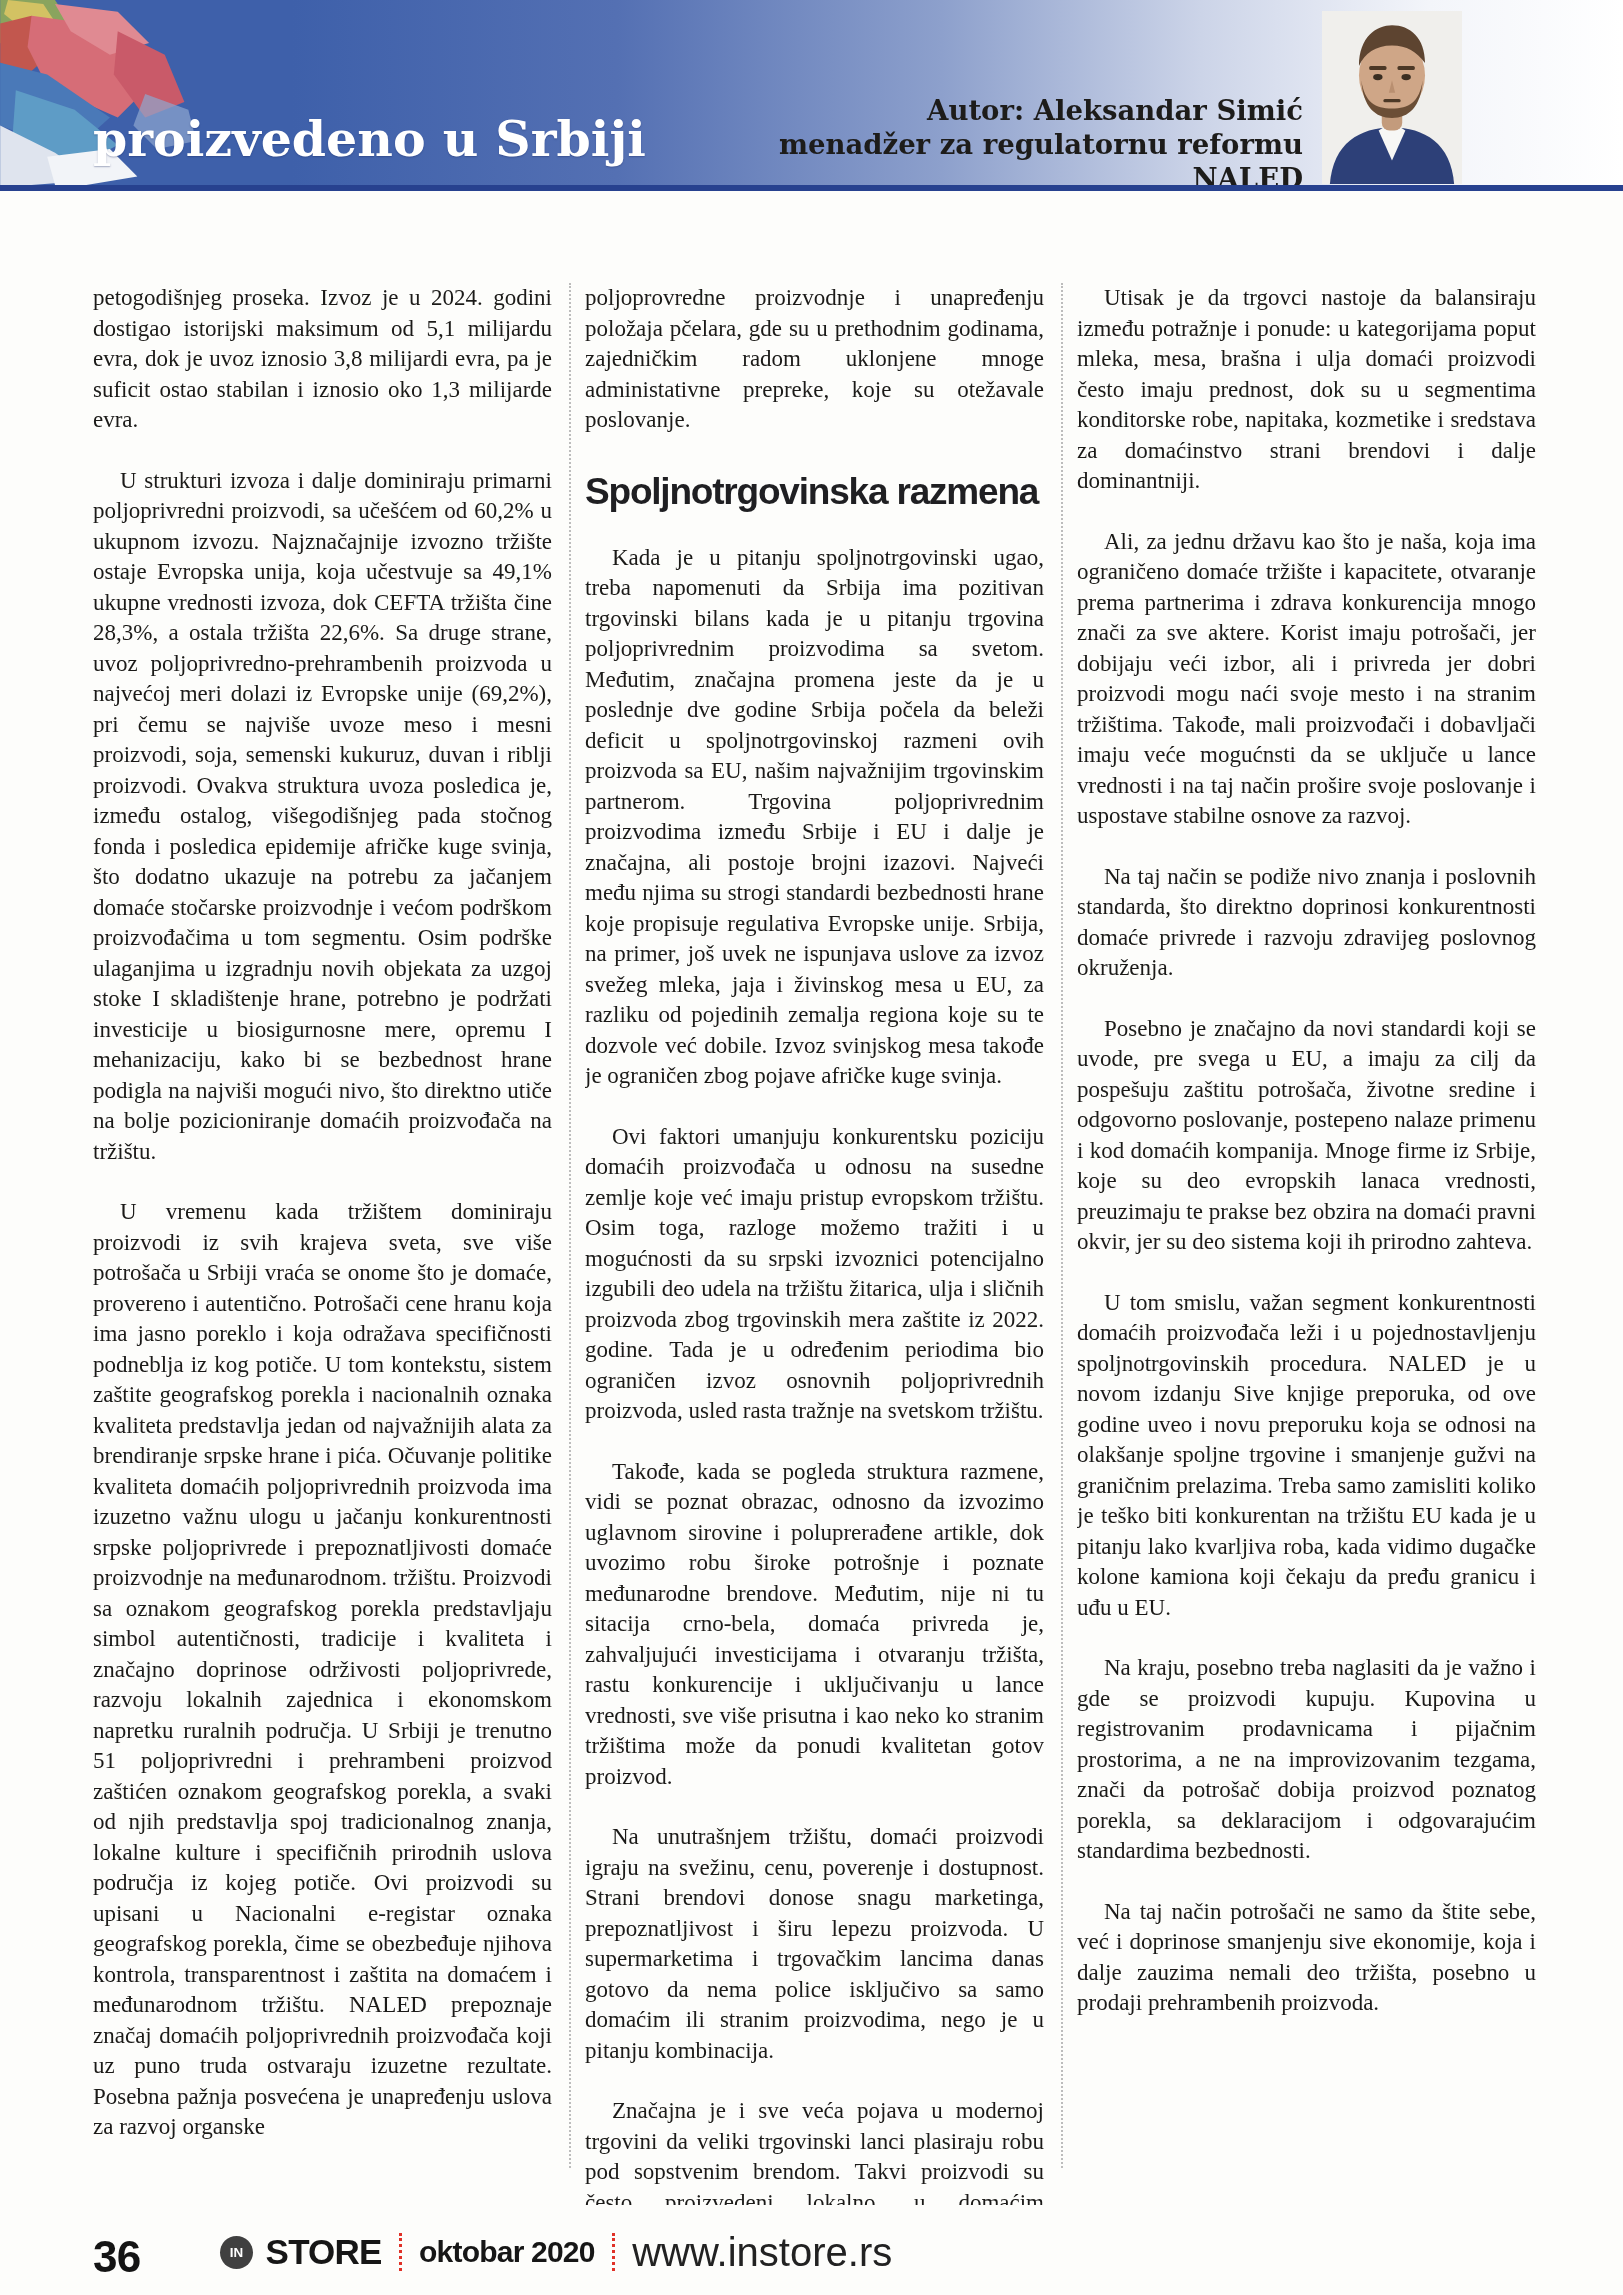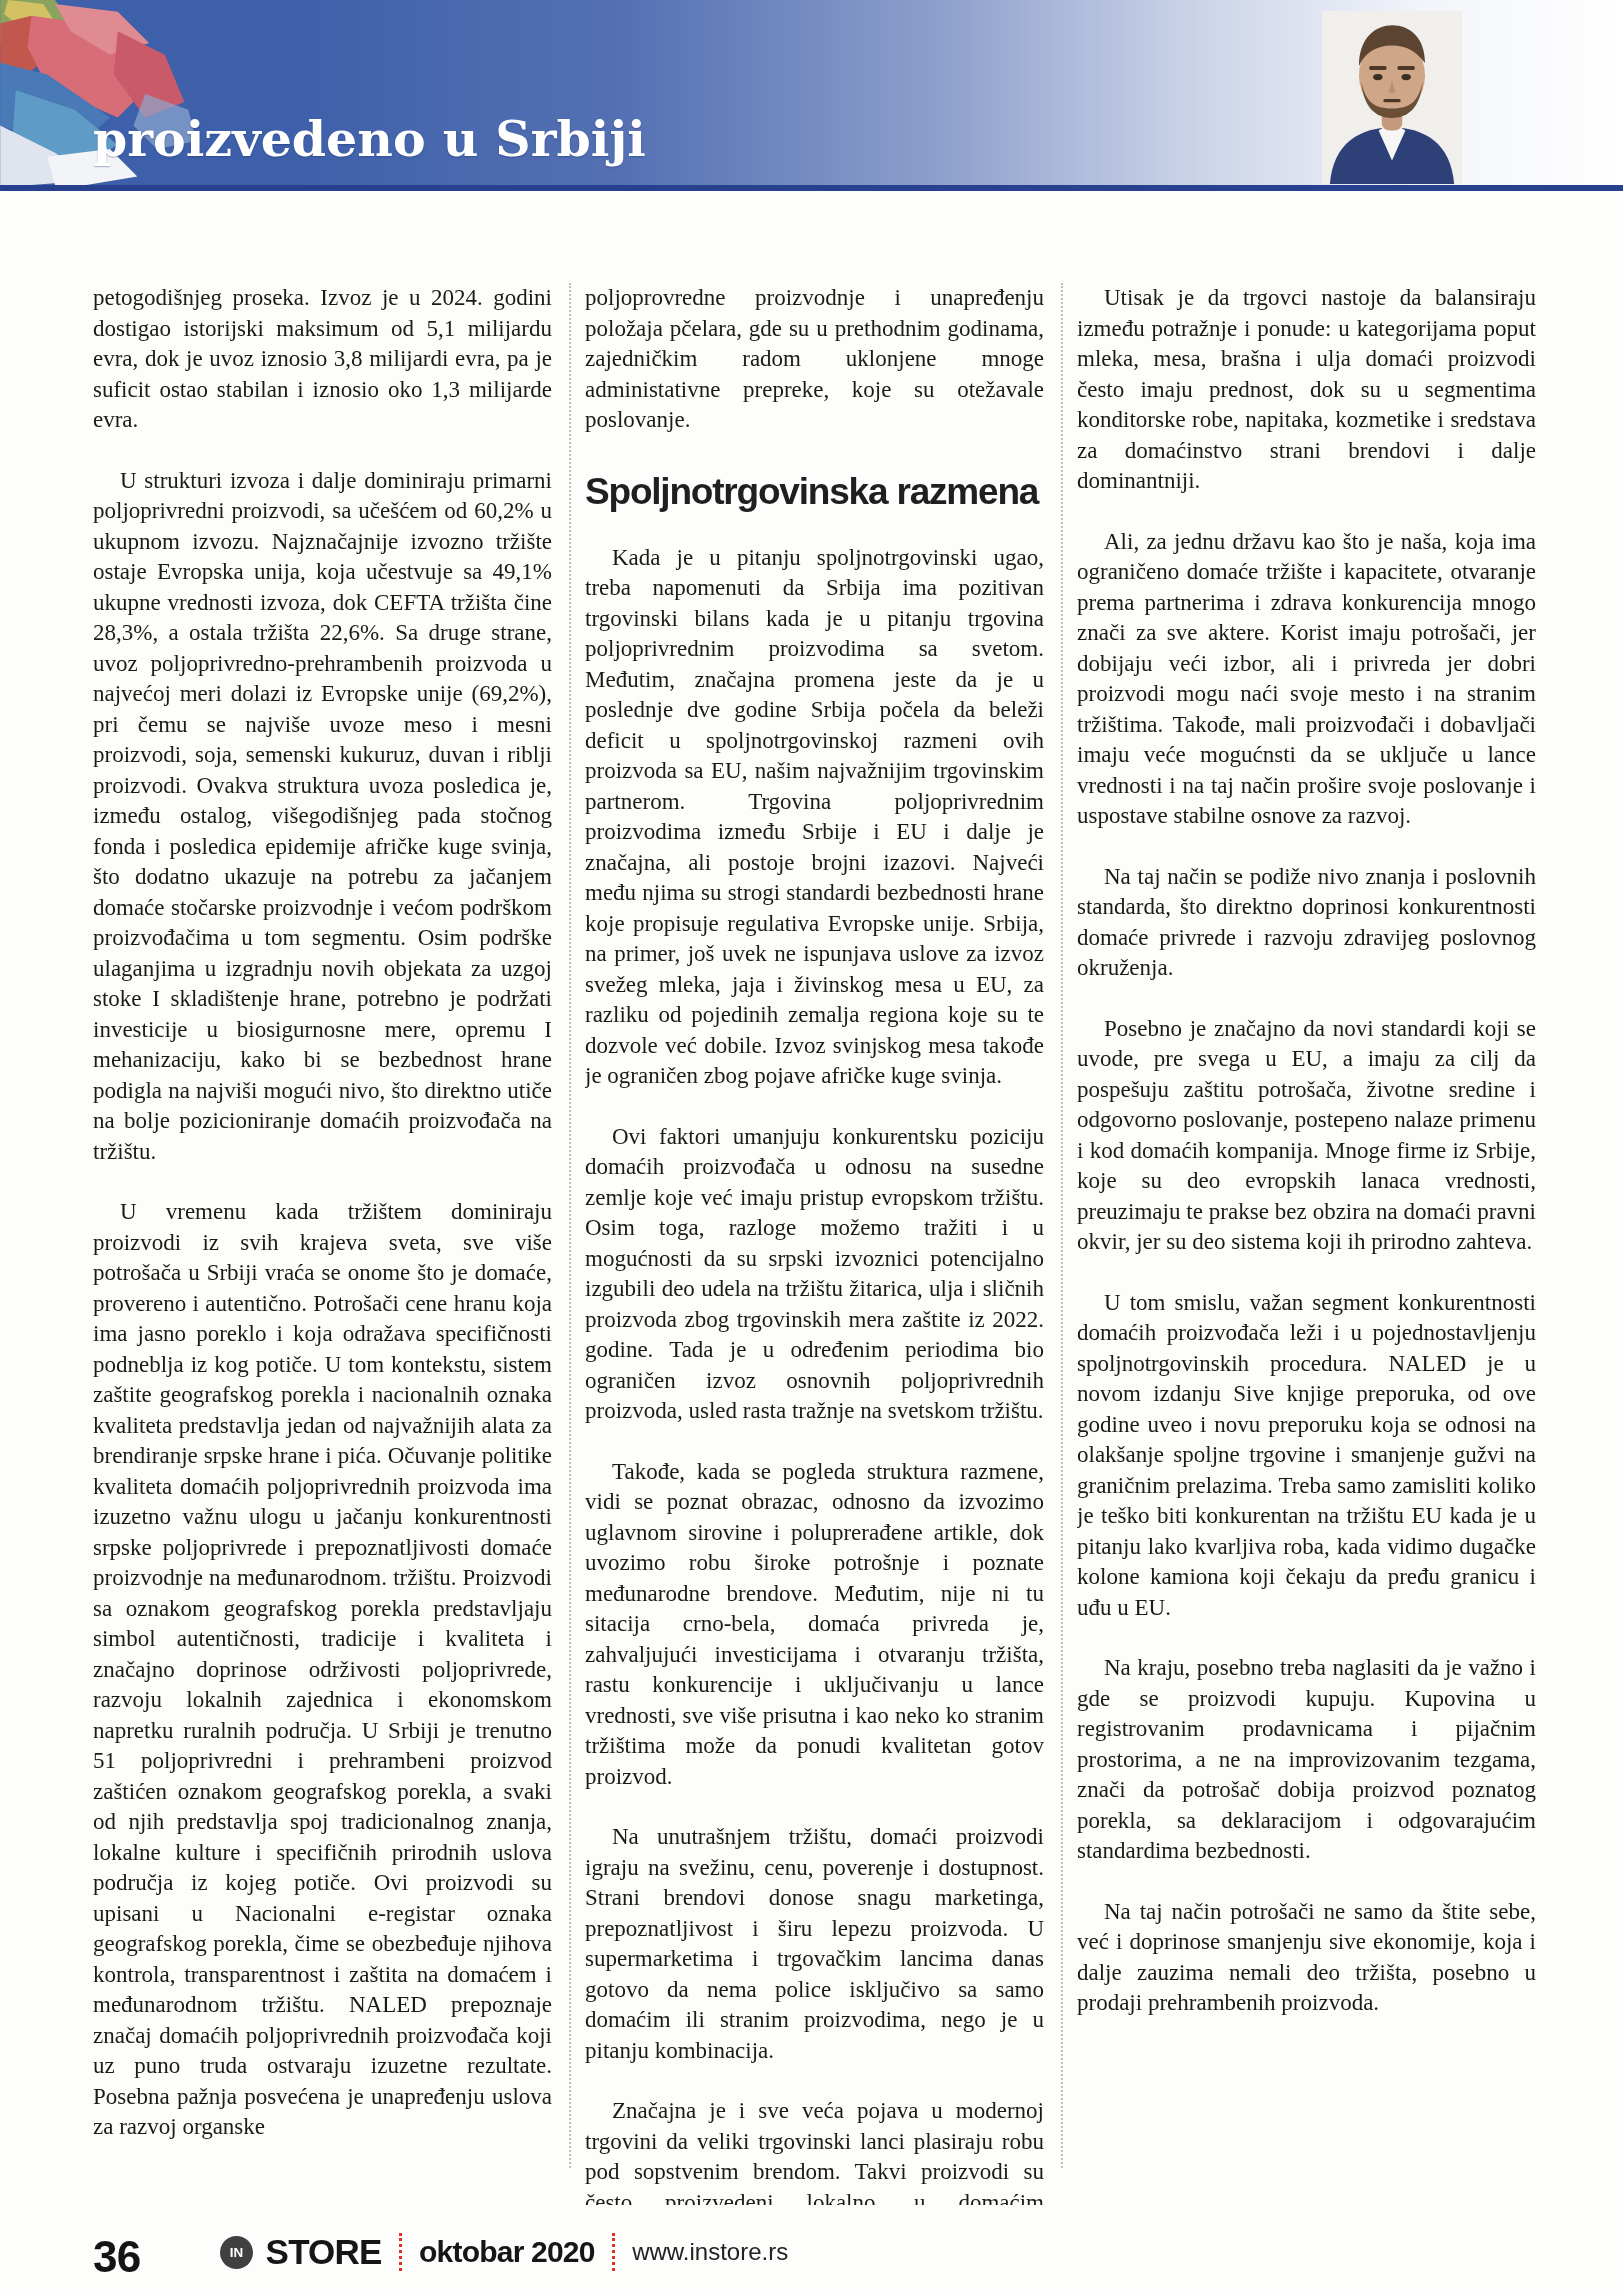--- a/index.html
+++ b/index.html
@@ -83,21 +83,21 @@
   }
   .red-dots {
     height:38px; width:0; border-left:3.9px dotted #e03127; margin:0 4.7px;
   }
   .issue-date {
     font-family:"Liberation Sans", sans-serif; font-weight:bold;
     font-size:30px; letter-spacing:-0.8px; color:#161616;
   }
   .website {
     font-family:"Liberation Sans", sans-serif;
-    font-size:24px; color:#222222;
+    font-size:40px; color:#222222;
   }
 </style>
 </head>
 <body>
 
 <div class="header">
   <div class="flag-wrap">
     <svg width="259" height="185" viewBox="0 0 330 236" xmlns="http://www.w3.org/2000/svg">
 
       <polygon points="0,0 70,0 95,40 40,70 0,55" fill="#8aa45e"></polygon>
@@ -107,20 +107,25 @@
       <polygon points="70,5 150,15 190,55 140,70 90,40" fill="#e08a92"></polygon>
       <polygon points="0,80 60,95 140,150 90,195 0,160" fill="#4a79b8"></polygon>
       <polygon points="20,115 95,140 150,185 95,215 15,185" fill="#5e9cc6"></polygon>
       <polygon points="0,160 70,195 120,230 40,236 0,236" fill="#dfe4ee"></polygon>
       <polygon points="60,200 140,190 175,225 110,236 70,236" fill="#f2f4f8"></polygon>
       <polygon points="150,40 210,70 235,130 185,150 145,95" fill="#c95a69"></polygon>
       <polygon points="185,120 240,140 250,180 200,190 170,160" fill="#8fa6cf" opacity="0.7"></polygon>
     </svg>
   </div>
   <div class="header-title">proizvedeno u Srbiji</div>
+  <div class="author-block">
+    <div>Autor: Aleksandar Simić</div>
+    <div>menadžer za regulatornu reformu</div>
+    <div>NALED</div>
+  </div>
   <div class="author-photo">
     <svg width="140" height="173" viewBox="0 0 178 220" xmlns="http://www.w3.org/2000/svg">
       <rect width="178" height="220" fill="#f0efec"></rect>
 
       <path d="M10,220 C14,168 48,148 89,148 C130,148 164,168 168,220 Z" fill="#2d4078"></path>
 
       <polygon points="72,152 89,190 106,152 100,148 78,148" fill="#f7f7f5"></polygon>
 
       <rect x="76" y="118" width="26" height="34" rx="10" fill="#c39b7c"></rect>
 

